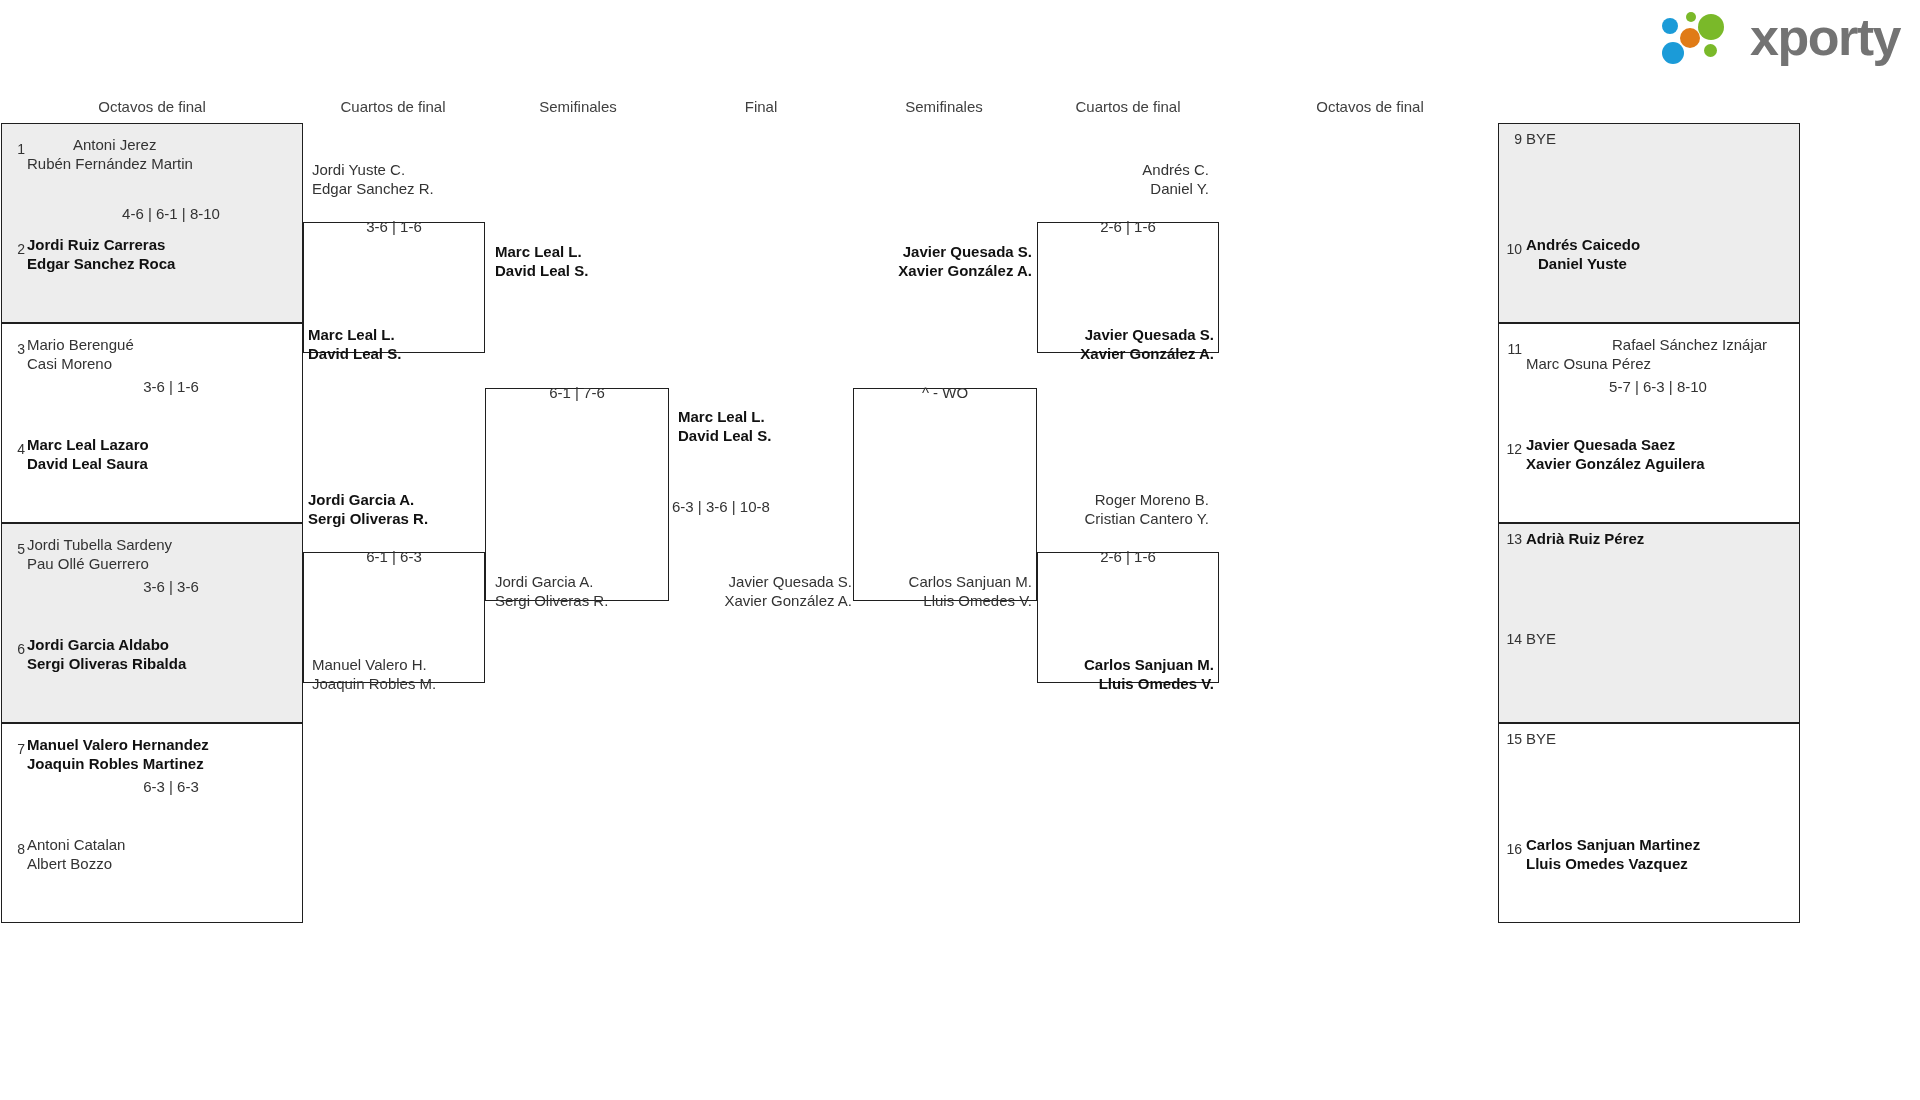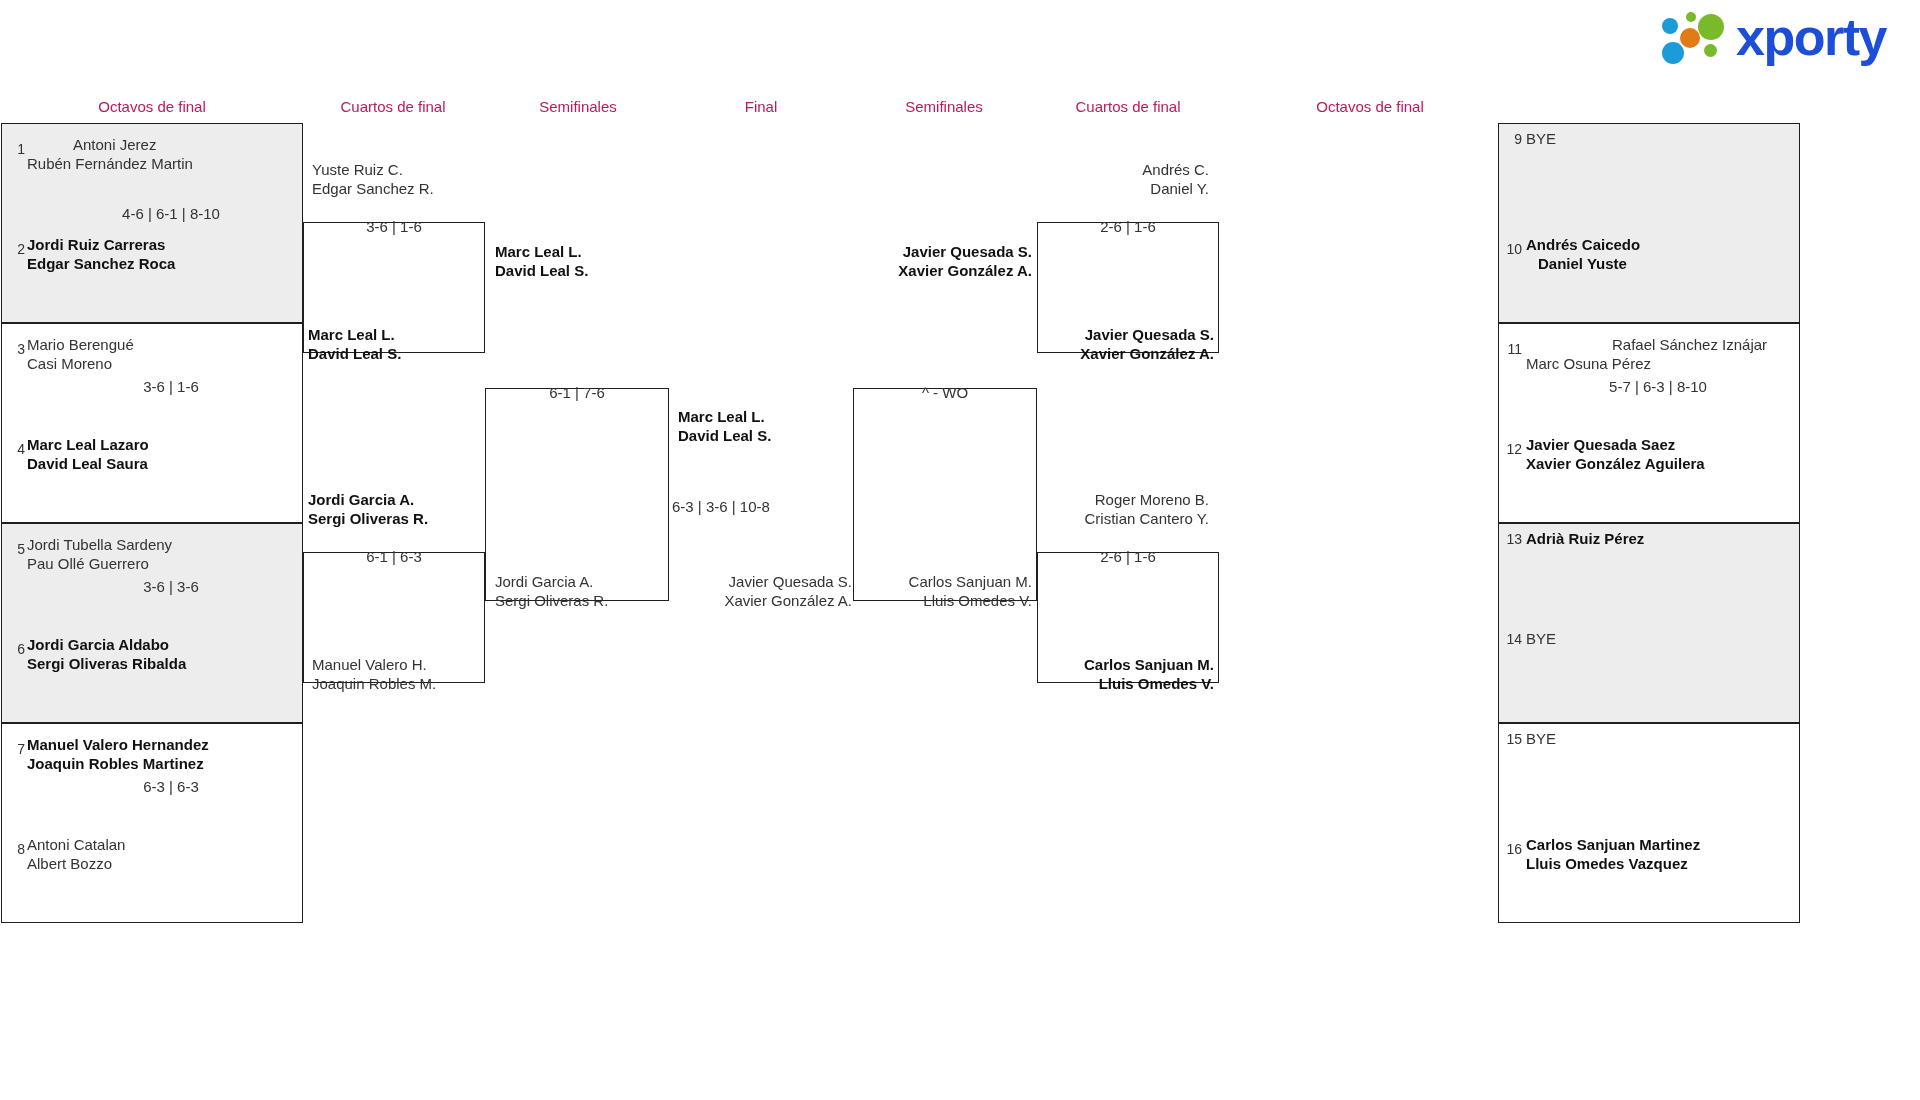--- a/index.html
+++ b/index.html
@@ -13,25 +13,25 @@
   }
   #root { position: relative; width: 1920px; height: 1100px; }
 
   
   .title-block { position: absolute; left: 8px; top: 4px; }
   .title-line { font-size: 21px; font-weight: bold; line-height: 30px; letter-spacing: .1px; color: #111; }
 
   .logo { position: absolute; right: 8px; top: 6px; width: 250px; height: 62px; }
   .logo-dots { position: absolute; left: 0; top: 6px; width: 72px; height: 52px; }
   .dot { position: absolute; border-radius: 50%; }
-  .logo-word { position: absolute; left: 74px; top: 2px; font-size: 52px; font-weight: bold;
-               color: #1d4ed8; letter-spacing: -1.5px; line-height: 58px; }
+  .logo-word { position: absolute; left: 88px; top: 2px; font-size: 52px; font-weight: bold;
+               color: #737373; letter-spacing: -1.5px; line-height: 58px; }
 
   
-  .round-head { position: absolute; top: 98px; font-size: 15px; color: #be185d; text-align: center; white-space: nowrap; }
+  .round-head { position: absolute; top: 98px; font-size: 15px; color: #404040; text-align: center; white-space: nowrap; }
 
   
   .slot { position: absolute; border: 1px solid #1f1f1f; background: #ffffff; }
   .slot.shaded { background: #ededed; }
 
   .seed { position: absolute; font-size: 14px; color: #333; text-align: right; width: 22px; }
   .names { position: absolute; font-size: 15px; line-height: 19px; color: #333; white-space: nowrap; }
   .names.win { font-weight: bold; color: #111; }
   .score { position: absolute; font-size: 15px; color: #333; white-space: nowrap; }
   .label-free { position: absolute; font-size: 15px; line-height: 19px; color: #333; white-space: nowrap; }
@@ -121,21 +121,21 @@
       <div class="seed" style="left:1500px;top:631px;">14</div>
       <div class="names" style="left:1526px;top:629px;">BYE</div>
       <div class="slot" style="left:1498px;top:723px;width:302px;height:200px;"></div>
       <div class="seed" style="left:1500px;top:731px;">15</div>
       <div class="names" style="left:1526px;top:729px;">BYE</div>
       <div class="score" style="left:1558px;top:778px;width:200px;text-align:center;"></div>
       <div class="seed" style="left:1500px;top:841px;">16</div>
       <div class="names win" style="left:1526px;top:835px;">Carlos Sanjuan Martinez</div>
       <div class="names win" style="left:1526px;top:854px;">Lluis Omedes Vazquez</div>
       <div class="slot" style="left:303px;top:222px;width:182px;height:131px;"></div>
-      <div class="label-free" style="left:312px;top:160px;">Yuste Ruiz C.</div>
+      <div class="label-free" style="left:312px;top:160px;">Jordi Yuste C.</div>
       <div class="label-free" style="left:312px;top:179px;">Edgar Sanchez R.</div>
       <div class="score" style="left:313px;top:218px;width:162px;text-align:center;">3-6 | 1-6</div>
       <div class="label-free win" style="left:308px;top:325px;">Marc Leal L.</div>
       <div class="label-free win" style="left:308px;top:344px;">David Leal S.</div>
       <div class="slot" style="left:303px;top:552px;width:182px;height:131px;"></div>
       <div class="label-free win" style="left:308px;top:490px;">Jordi Garcia A.</div>
       <div class="label-free win" style="left:308px;top:509px;">Sergi Oliveras R.</div>
       <div class="score" style="left:313px;top:548px;width:162px;text-align:center;">6-1 | 6-3</div>
       <div class="label-free" style="left:312px;top:655px;">Manuel Valero H.</div>
       <div class="label-free" style="left:312px;top:674px;">Joaquin Robles M.</div>

